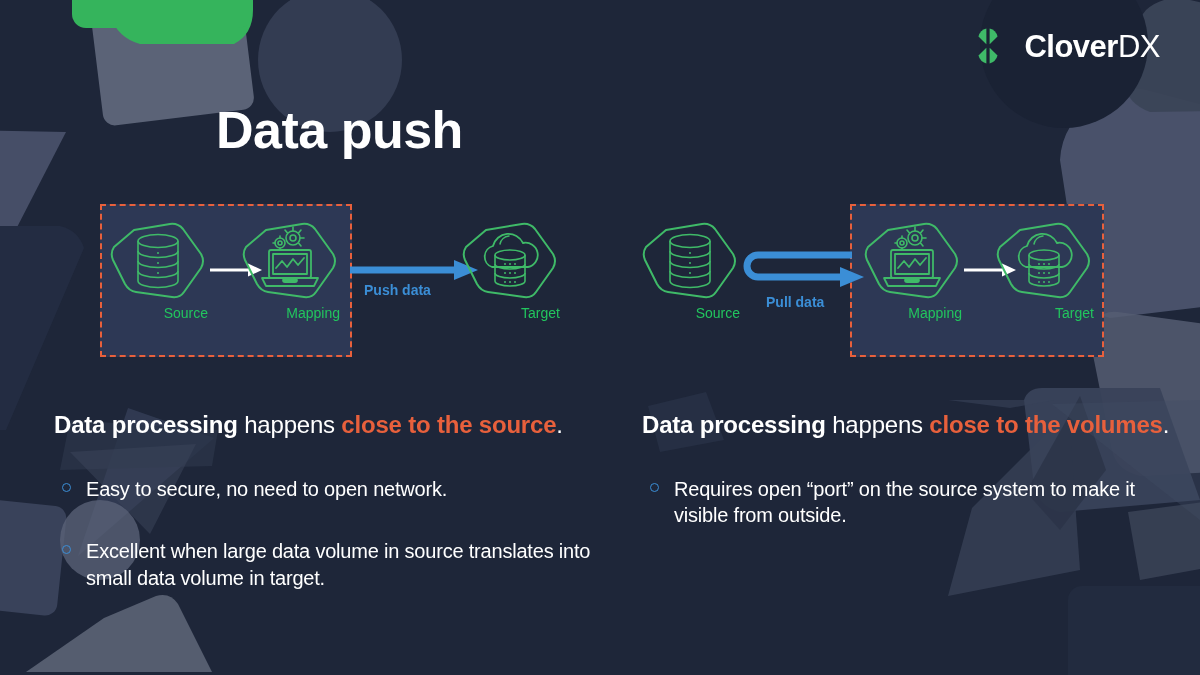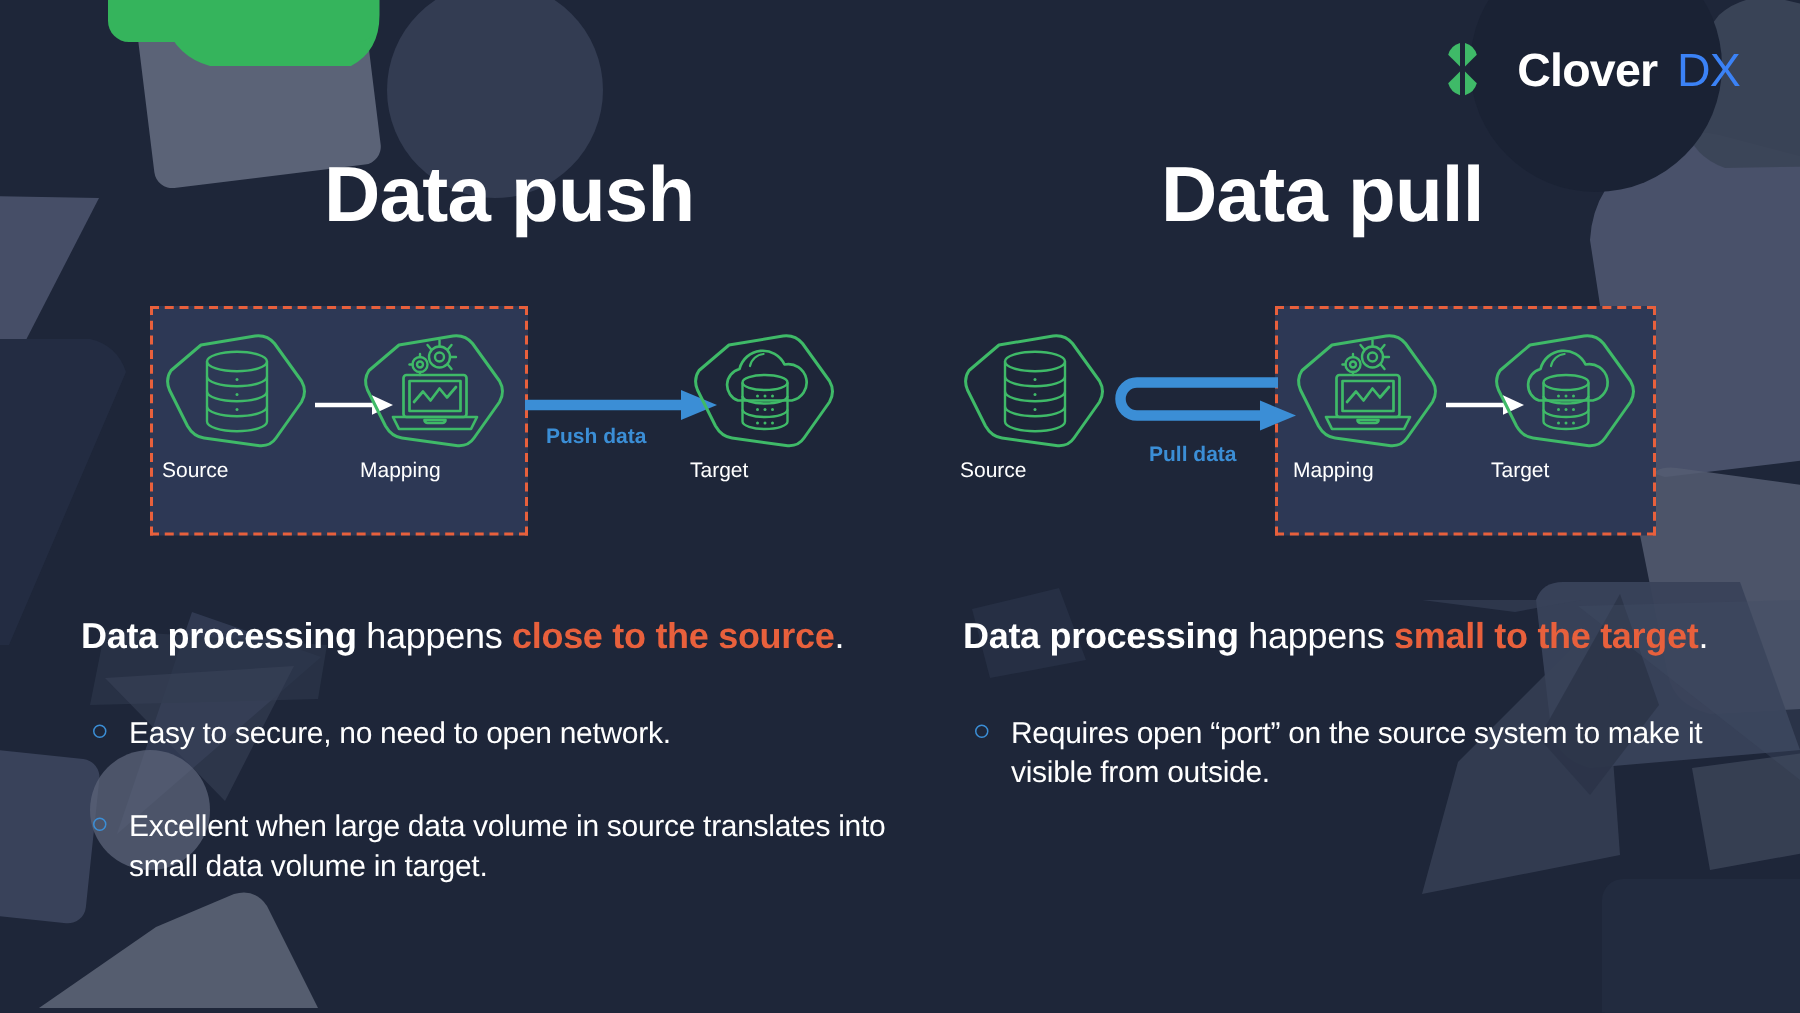--- a/index.html
+++ b/index.html
@@ -17,21 +17,21 @@
   
   .logo-wrap{
     position:absolute;top:24px;right:40px;
     display:flex;align-items:center;gap:14px;
   }
   .logo-mark{width:44px;height:44px;display:block;}
   .logo-text{
     font-size:31px;font-weight:bold;color:#ffffff;letter-spacing:-0.5px;
     white-space:nowrap;line-height:1;
   }
-  .logo-text .dx{font-weight:400;color:#3b82f6;margin-left:13px;}
+  .logo-text .dx{font-weight:400;color:#ffffff;}
 
   
   .col-title{
     position:absolute;font-size:52px;font-weight:bold;color:#ffffff;
     letter-spacing:-0.5px;line-height:1;white-space:nowrap;
   }
   .title-left{left:216px;top:104px;}
   .title-right{left:774px;top:104px;}
 
   
@@ -44,22 +44,22 @@
     background:#2d3855;
     border:2px dashed #e8603c;
     box-sizing:border-box;
   }
   .dashbox-left{left:40px;top:14px;width:252px;height:153px;}
   .dashbox-right{left:230px;top:14px;width:254px;height:153px;}
 
   .node{position:absolute;width:100px;height:130px;}
   .node svg{position:absolute;left:0;top:0;}
   .node-label{
-    position:absolute;left:0;top:94px;width:100px;text-align:left;
-    font-size:14px;color:#ffffff;line-height:1;
+    position:absolute;left:0;top:94px;width:100px;text-align:right;
+    font-size:14px;color:#22c55e;line-height:1;
   }
 
   .flow-label{
     position:absolute;font-size:14px;font-weight:bold;color:#3b8ed6;
     white-space:nowrap;line-height:1;
   }
 
   
   .col-body{position:absolute;}
   .body-left{left:54px;top:410px;width:540px;}
@@ -143,21 +143,20 @@
         <path d="M22.2 22.2 L13.6 13.6 A12.2 12.2 0 0 1 22.2 5 Z"></path>
         <path d="M25.8 22.2 L25.8 5 A12.2 12.2 0 0 1 34.4 13.6 Z"></path>
         <path d="M25.8 25.8 L34.4 34.4 A12.2 12.2 0 0 1 25.8 43 Z"></path>
         <path d="M22.2 25.8 L22.2 43 A12.2 12.2 0 0 1 13.6 34.4 Z"></path>
       </g>
     </svg>
     <div class="logo-text"><span>Clover</span><span class="dx">DX</span></div>
   </div>
 
   <div class="col-title title-left">Data push</div>
-  <div class="col-title title-right">Data pull</div>
 
   <div class="diagram diagram-left">
     <div class="dashbox dashbox-left"></div>
 
     <div class="node" style="left:48px;top:22px;">
       <svg width="100" height="100" viewBox="0 0 100 100">
         <path d="M26 18 L62 12 Q70 11 75 17 L93 42 Q97 49 93 56 L76 80 Q72 86 64 85 L28 80 Q21 79 17 72 L5 48 Q2 41 6 35 Z" fill="none" stroke="#3fba68" stroke-width="2" stroke-linejoin="round"></path>
         <g fill="none" stroke="#3fba68" stroke-width="1.6">
           <ellipse cx="50" cy="29" rx="20" ry="6.5"></ellipse>
           <path d="M30 29 v10 a20 6.5 0 0 0 40 0 v-10"></path>
@@ -343,21 +342,21 @@
         <span>Easy to secure, no need to open network.</span>
       </li>
       <li>
         <span class="bullet-icon"></span>
         <span>Excellent when large data volume in source translates into small data volume in target.</span>
       </li>
     </ul>
   </div>
 
   <div class="col-body body-right">
-    <p class="lede"><span class="b">Data processing</span><span> happens </span><span class="accent">small to the target</span><span>.</span></p>
+    <p class="lede"><span class="b">Data processing</span><span> happens </span><span class="accent">close to the volumes</span><span>.</span></p>
 
     <ul class="bullets">
       <li>
         <span class="bullet-icon"></span>
         <span>Requires open “port” on the source system to make it visible from outside.</span>
       </li>
     </ul>
   </div>
 
 </div>

